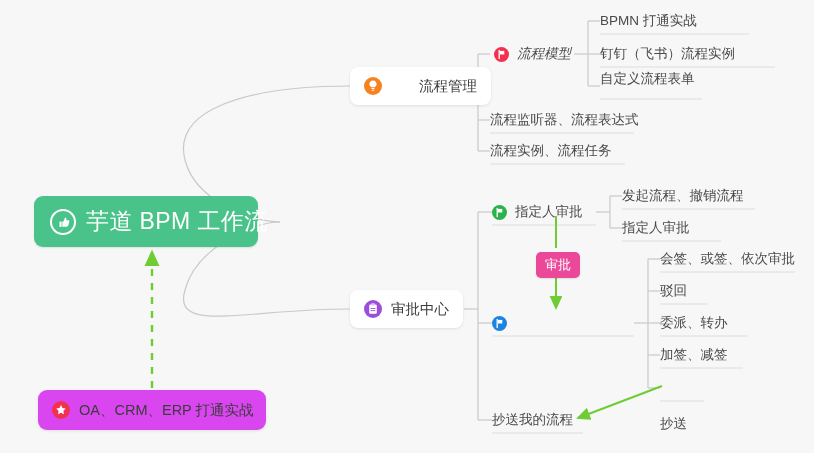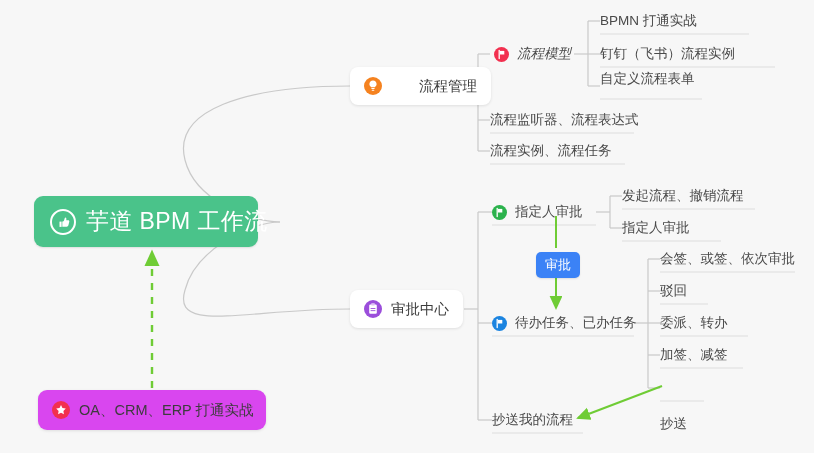--- a/index.html
+++ b/index.html
@@ -89,21 +89,21 @@
     font-size: 14.5px;
     color: #3c3c3c;
     margin-left: 9px;
     white-space: nowrap;
   }
 
   
   .anno-badge {
     position: absolute;
     left: 536px; top: 252px;
-    background: #3b82f6;
+    background: #ec4899;
     color: #ffffff;
     font-size: 13px;
     border-radius: 5px;
     padding: 4px 9px;
     z-index: 7;
     box-shadow: 0 1px 2px rgba(0,0,0,0.10);
   }
 
   .icon-svg { display: block; }
 </style>
@@ -270,21 +270,20 @@
   </div>
 
   <div class="leaf" style="left:492px; top:310px;">
     <span class="leaf-icon">
       <svg class="icon-svg" width="15" height="15" viewBox="0 0 15 15">
         <circle cx="7.5" cy="7.5" r="7.5" fill="#1b84e0"></circle>
         <path d="M5.2 3.4 v8.2" stroke="#ffffff" stroke-width="1.3" stroke-linecap="round"></path>
         <path d="M5.9 3.9 h4.4 v3.6 h-4.4 z" fill="#ffffff"></path>
       </svg>
     </span>
-    <span class="leaf-text">待办任务、已办任务</span>
   </div>
 
   <div class="leaf" style="left:660px; top:246px;">
     <span class="leaf-text">会签、或签、依次审批</span>
   </div>
   <div class="leaf" style="left:660px; top:278px;">
     <span class="leaf-text">驳回</span>
   </div>
   <div class="leaf" style="left:660px; top:310px;">
     <span class="leaf-text">委派、转办</span>

